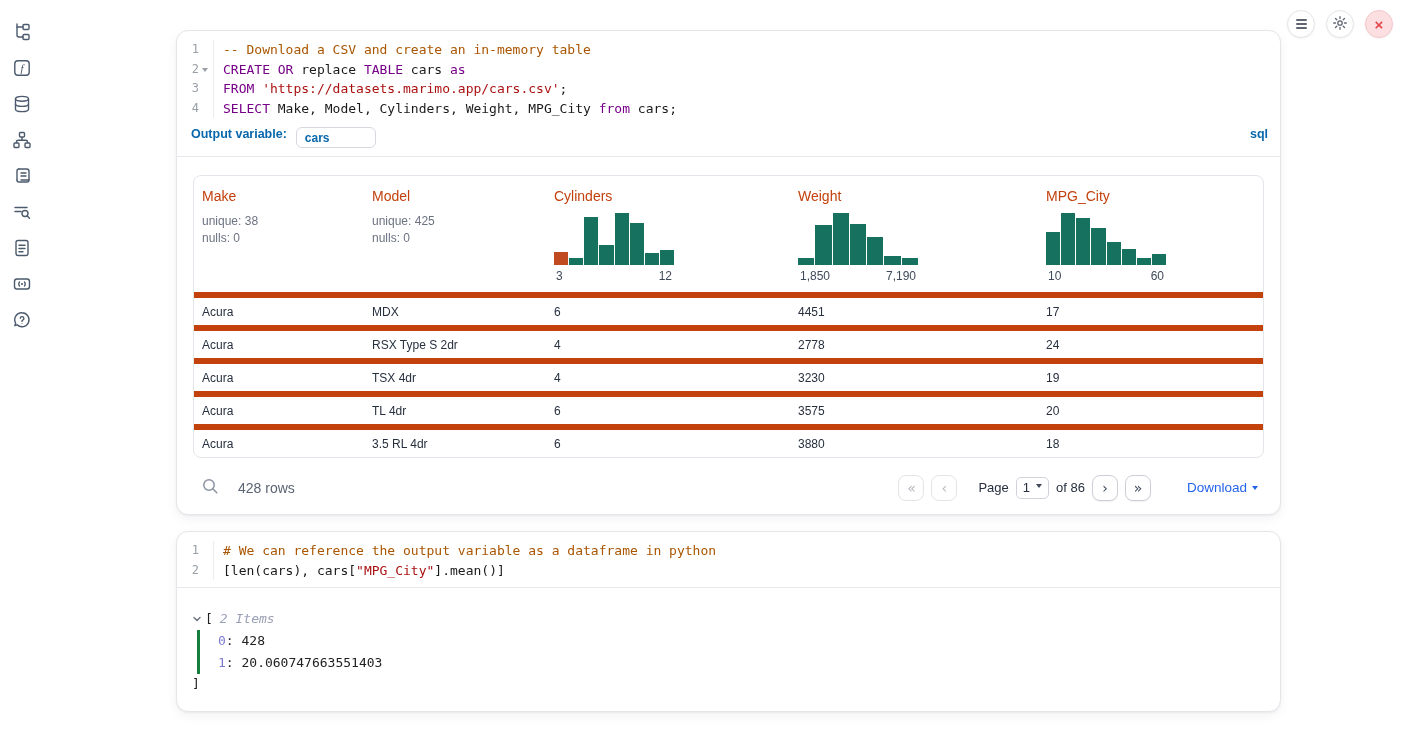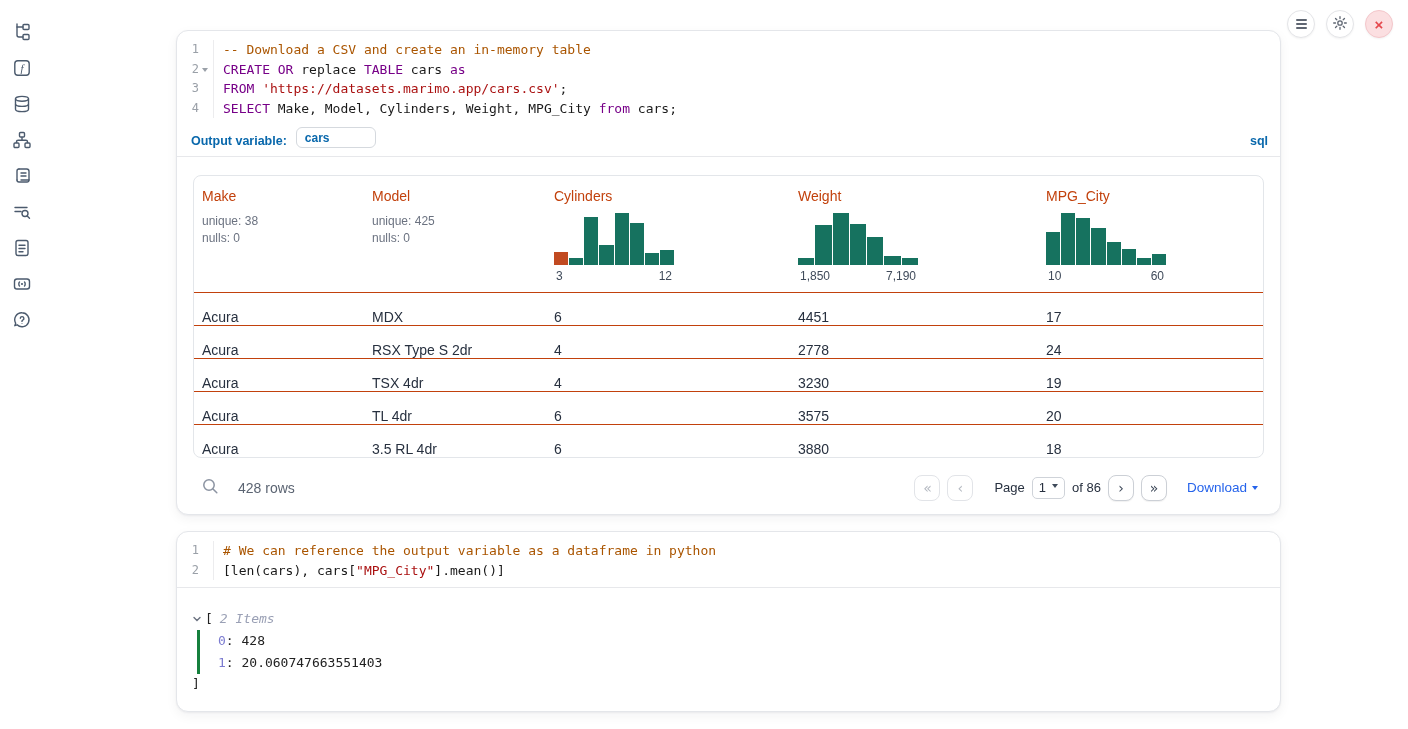--- a/index.html
+++ b/index.html
@@ -40,21 +40,21 @@
   .fold { width:10px; height:10px; display:inline-flex; align-items:center; justify-content:center; margin-left:1px; }
   .code-text { padding-left:9px; white-space:pre; color:#1a1a1a; }
   .tok-kw  { color:#770088; }
   .tok-com { color:#aa5500; }
   .tok-str { color:#aa1111; }
   .tok-plain { color:#1a1a1a; }
 
   .caret-down { width:0; height:0; border:3.5px solid transparent; border-top:4.5px solid currentColor;
     display:inline-block; margin-top:4px; }
 
-  .outvar-bar { display:flex; align-items:flex-end; padding:2px 12px 8px 14px; }
+  .outvar-bar { display:flex; align-items:flex-start; padding:2px 12px 8px 14px; }
   .outvar-label { font-size:12.5px; font-weight:bold; color:#0968ac; margin-right:9px; }
   .outvar-input { width:80px; height:21px; border:1px solid #d5d9de; border-radius:6px; padding:0 8px;
     font-family:"Liberation Sans", sans-serif; font-size:12px; font-weight:bold; color:#0968ac; outline:none; }
   .lang-badge { margin-left:auto; font-size:12.5px; font-weight:bold; color:#0968ac; cursor:pointer; }
 
   .cell-divider { border-top:1px solid #e7e8eb; }
   .outputs { padding:18px 16px 0 16px; }
 
   
   .data-table { border:1px solid #e3e6ea; border-radius:8px; overflow:hidden; }
@@ -62,38 +62,38 @@
   .col { padding:0 8px; }
   .col-0 { width:170px; } .col-1 { width:182px; } .col-2 { width:244px; } .col-3 { width:248px; } .col-4 { flex:1; }
   .th { display:flex; flex-direction:column; }
   .th-name { font-size:14px; color:#c2410c; margin-bottom:9px; }
   .th-stats { font-size:12px; color:#6b7280; line-height:17px; }
   .hist { width:120px; margin-top:auto; }
   .hist-bars { height:52px; display:flex; align-items:flex-end; gap:1px; }
   .hist-bar { flex:1; background:#16725f; }
   .hist-bar.orange { background:#c14a21; }
   .hist-labels { display:flex; justify-content:space-between; font-size:12px; color:#3f4a5a; margin-top:4px; padding:0 2px; }
-  .tr { display:flex; align-items:flex-end; height:33px; border-top:1px solid #c2410c;
-    font-size:14px; color:#27303f; }
+  .tr { display:flex; align-items:center; height:33px; border-top:6px solid #c2410c;
+    font-size:12px; color:#27303f; }
 
   
   .table-footer { display:flex; align-items:center; padding:13px 6px 0 6px; height:46px; }
   .icon-btn { border:none; background:none; padding:0; width:22px; height:22px; color:#8b93a1;
     display:flex; align-items:center; justify-content:center; cursor:pointer; }
   .row-count { margin-left:17px; font-size:14px; color:#5b6472; }
   .pager { margin-left:auto; display:flex; align-items:center; gap:7px; font-size:13px; color:#27303f; }
   .pg-btn { width:26px; height:26px; border:1px solid #ccd0d6; border-radius:8px; background:#fff;
     display:flex; align-items:center; justify-content:center; font-size:14px; color:#3f4a5a;
     box-shadow:0 1px 1px rgba(0,0,0,.06); cursor:pointer; padding:0; font-family:"DejaVu Sans", sans-serif; }
   .pg-btn.disabled { color:#b3b8c0; border-color:#e2e4e8; box-shadow:none; }
   .page-word { margin-left:14px; }
   .page-select { display:inline-flex; align-items:center; gap:6px; border:1px solid #cfd3d9; border-radius:5px;
     height:22px; padding:0 6px; cursor:pointer; color:#27303f; }
   .page-select .caret-down { color:#3f4a5a; margin-top:0; }
-  .download { margin-left:13px; display:inline-flex; align-items:center; gap:5px; color:#2563eb;
+  .download { margin-left:29px; display:inline-flex; align-items:center; gap:5px; color:#2563eb;
     font-size:13.5px; cursor:pointer; }
   .download .caret-down { color:#2563eb; }
 
   
   .tree { font-family:"DejaVu Sans Mono", monospace; font-size:13px; color:#222;
     padding:20px 0 0 15px; line-height:21px; }
   .tree-head { display:flex; align-items:center; }
   .tree-chev { color:#6b7280; margin-right:3px; display:inline-flex; }
   .items-label { color:#9aa0b5; font-style:italic; margin-left:7px; }
   .tree-body { margin-left:5px; border-left:3px solid #15803d; padding-left:18px; margin-top:1px; }

